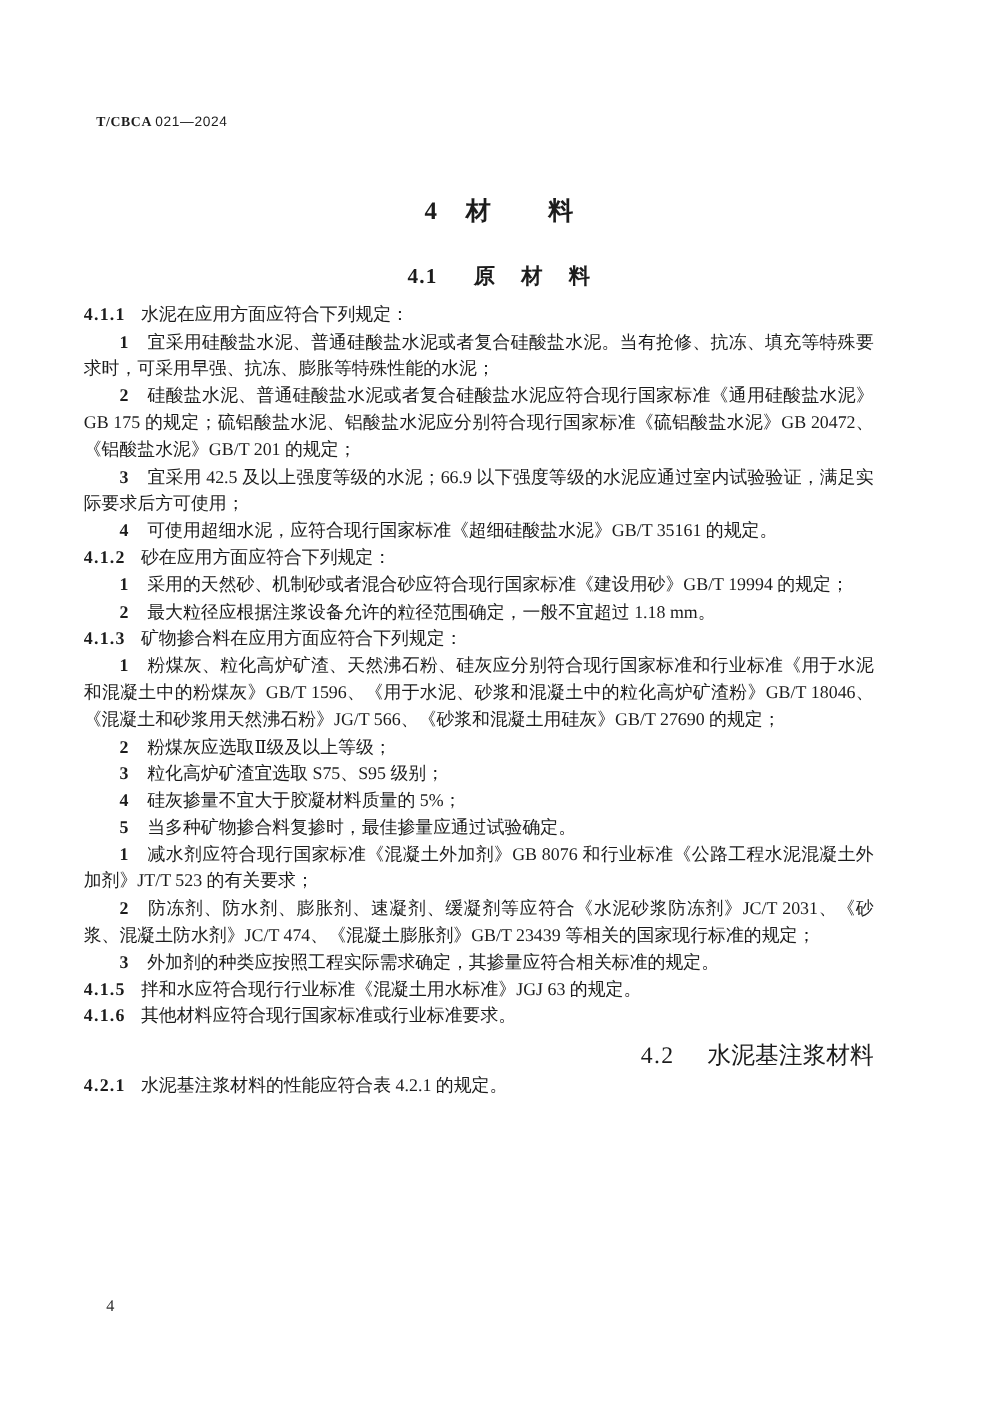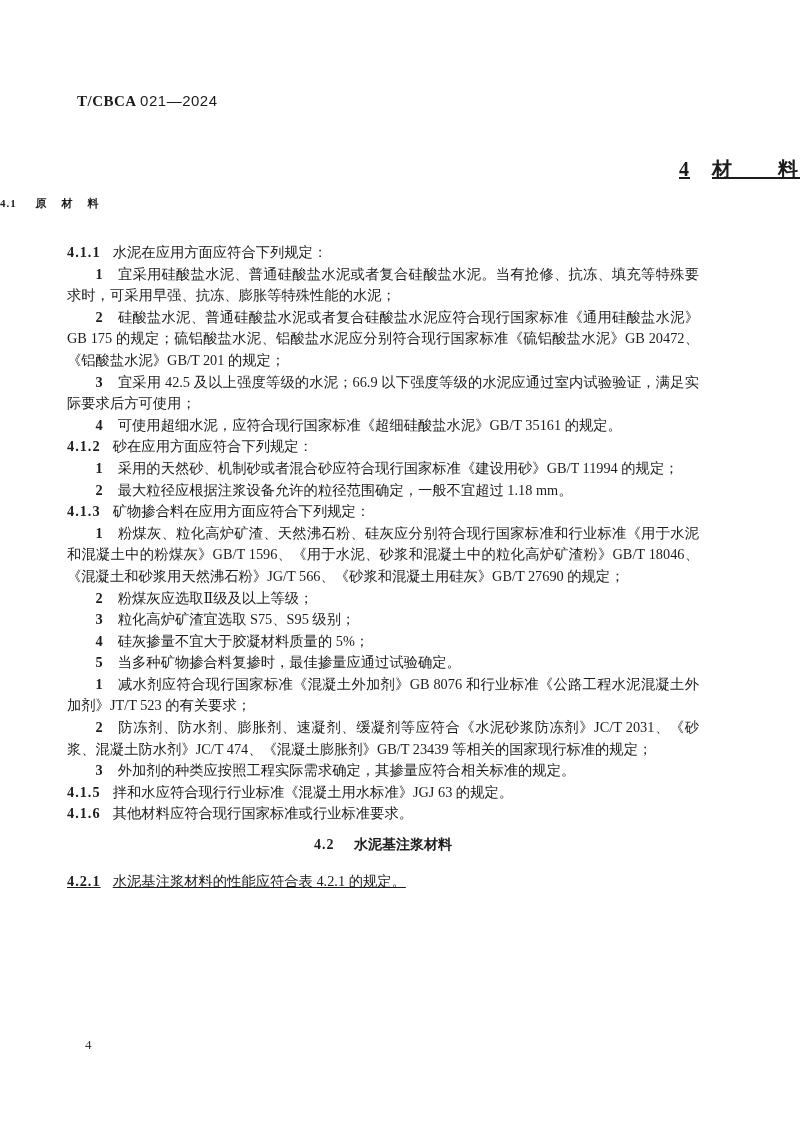--- a/index.html
+++ b/index.html
@@ -9,49 +9,49 @@
     height: 1130px;
     background: #ffffff;
     font-family: "Liberation Serif", "DejaVu Serif", serif;
     color: #1c1c1c;
     overflow: hidden;
   }
   .doc-number {
     position: absolute;
     left: 77px;
     top: 92px;
-    font-size: 15px;
+    font-size: 11px;
     font-weight: bold;
     letter-spacing: 0.5px;
     white-space: nowrap;
   }
   .doc-number .digits {
     font-family: "Liberation Sans", "DejaVu Sans", sans-serif;
     font-weight: 400;
     letter-spacing: 0.5px;
   }
   .chapter-heading {
     position: absolute;
     left: 0;
     top: 157px;
     width: 100%;
-    text-align: right;
+    text-align: center;
     font-size: 20px;
     font-weight: bold;
     line-height: 24px;
-    text-decoration: underline;
   }
   .chapter-heading .chapter-num { margin-right: 1.1em; letter-spacing: 1px; }
   .chapter-heading .chapter-title { letter-spacing: 2px; }
   .section-heading-41 {
     position: absolute;
     left: 0;
-    top: 193px;
+    top: 211px;
     width: 100%;
-    font-size: 11px;
+    text-align: center;
+    font-size: 17px;
     font-weight: bold;
     line-height: 20px;
   }
   .section-heading-41 .sec-num { margin-right: 1.7em; letter-spacing: 1px; }
   .section-heading-41 .sec-title { letter-spacing: 2px; }
   .body-text {
     position: absolute;
     left: 67px;
     top: 242px;
     width: 632px;
@@ -59,28 +59,28 @@
     line-height: 21.6px;
     text-align: justify;
   }
   .para { margin: 0; }
   .para.item { text-indent: 2em; }
   .para .num { font-weight: bold; }
   .para.clause .num { margin-right: 0.85em; letter-spacing: 1px; }
   .para.item .num { margin-right: 1.05em; }
   .section-heading-42 {
     margin: 9px 0 0 0;
-    text-align: center;
+    text-align: right;
     text-indent: 0;
-    font-size: 14px;
-    font-weight: bold;
+    font-size: 19px;
+    font-weight: normal;
     line-height: 21px;
   }
   .section-heading-42 .sec-num { margin-right: 1.4em; letter-spacing: 1px; }
-  .para.last-clause { margin-top: 16px; text-decoration: underline; }
+  .para.last-clause { margin-top: 4px; }
   .page-number {
     position: absolute;
     left: 85px;
     top: 1037px;
     font-size: 13px;
     color: #333333;
   }
 </style>
 </head>
 <body>
@@ -107,21 +107,21 @@
     <p class="para item"><span class="num">1</span><span>宜采用硅酸盐水泥、普通硅酸盐水泥或者复合硅酸盐水泥。当有抢修、抗冻、填充等特殊要求时，可采用早强、抗冻、膨胀等特殊性能的水泥；</span></p>
 
     <p class="para item"><span class="num">2</span><span>硅酸盐水泥、普通硅酸盐水泥或者复合硅酸盐水泥应符合现行国家标准《通用硅酸盐水泥》GB 175 的规定；硫铝酸盐水泥、铝酸盐水泥应分别符合现行国家标准《硫铝酸盐水泥》GB 20472、《铝酸盐水泥》GB/T 201 的规定；</span></p>
 
     <p class="para item"><span class="num">3</span><span>宜采用 42.5 及以上强度等级的水泥；66.9 以下强度等级的水泥应通过室内试验验证，满足实际要求后方可使用；</span></p>
 
     <p class="para item"><span class="num">4</span><span>可使用超细水泥，应符合现行国家标准《超细硅酸盐水泥》GB/T 35161 的规定。</span></p>
 
     <p class="para clause"><span class="num">4.1.2</span><span>砂在应用方面应符合下列规定：</span></p>
 
-    <p class="para item"><span class="num">1</span><span>采用的天然砂、机制砂或者混合砂应符合现行国家标准《建设用砂》GB/T 11994 的规定；</span></p>
+    <p class="para item"><span class="num">1</span><span>采用的天然砂、机制砂或者混合砂应符合现行国家标准《建设用砂》GB/T 19994 的规定；</span></p>
 
     <p class="para item"><span class="num">2</span><span>最大粒径应根据注浆设备允许的粒径范围确定，一般不宜超过 1.18 mm。</span></p>
 
     <p class="para clause"><span class="num">4.1.3</span><span>矿物掺合料在应用方面应符合下列规定：</span></p>
 
     <p class="para item"><span class="num">1</span><span>粉煤灰、粒化高炉矿渣、天然沸石粉、硅灰应分别符合现行国家标准和行业标准《用于水泥和混凝土中的粉煤灰》GB/T 1596、《用于水泥、砂浆和混凝土中的粒化高炉矿渣粉》GB/T 18046、《混凝土和砂浆用天然沸石粉》JG/T 566、《砂浆和混凝土用硅灰》GB/T 27690 的规定；</span></p>
 
     <p class="para item"><span class="num">2</span><span>粉煤灰应选取Ⅱ级及以上等级；</span></p>
 
     <p class="para item"><span class="num">3</span><span>粒化高炉矿渣宜选取 S75、S95 级别；</span></p>

